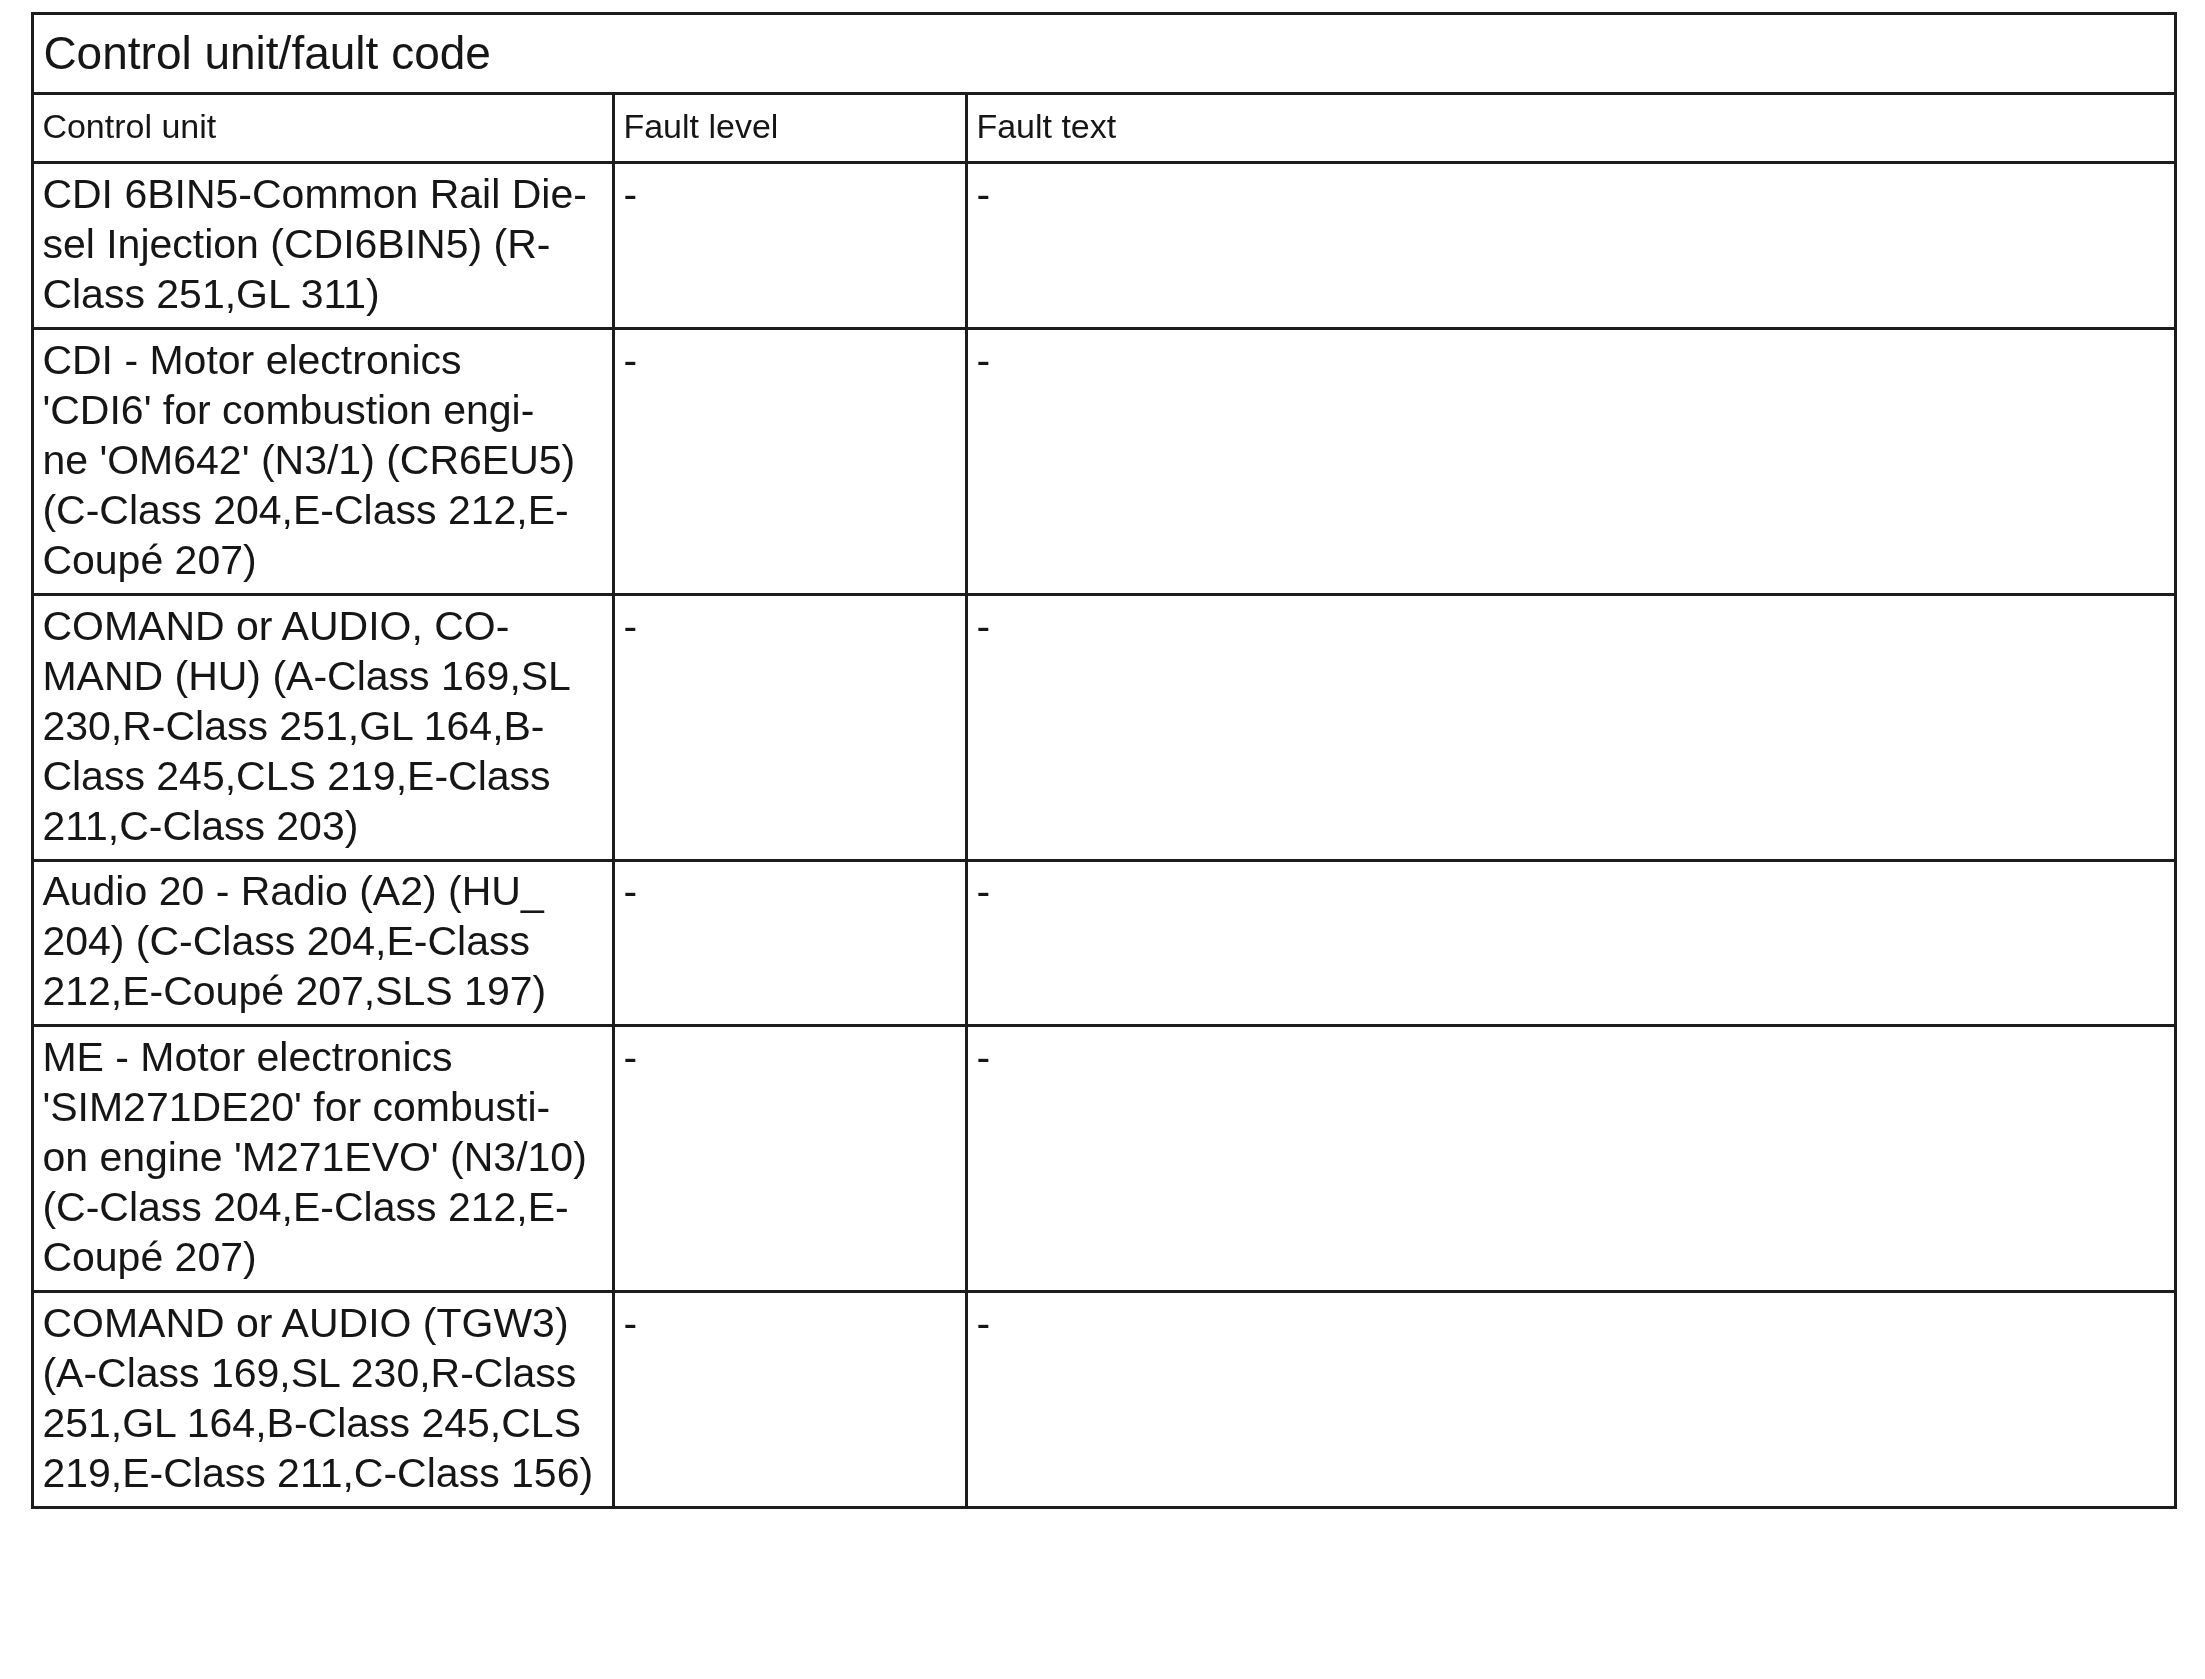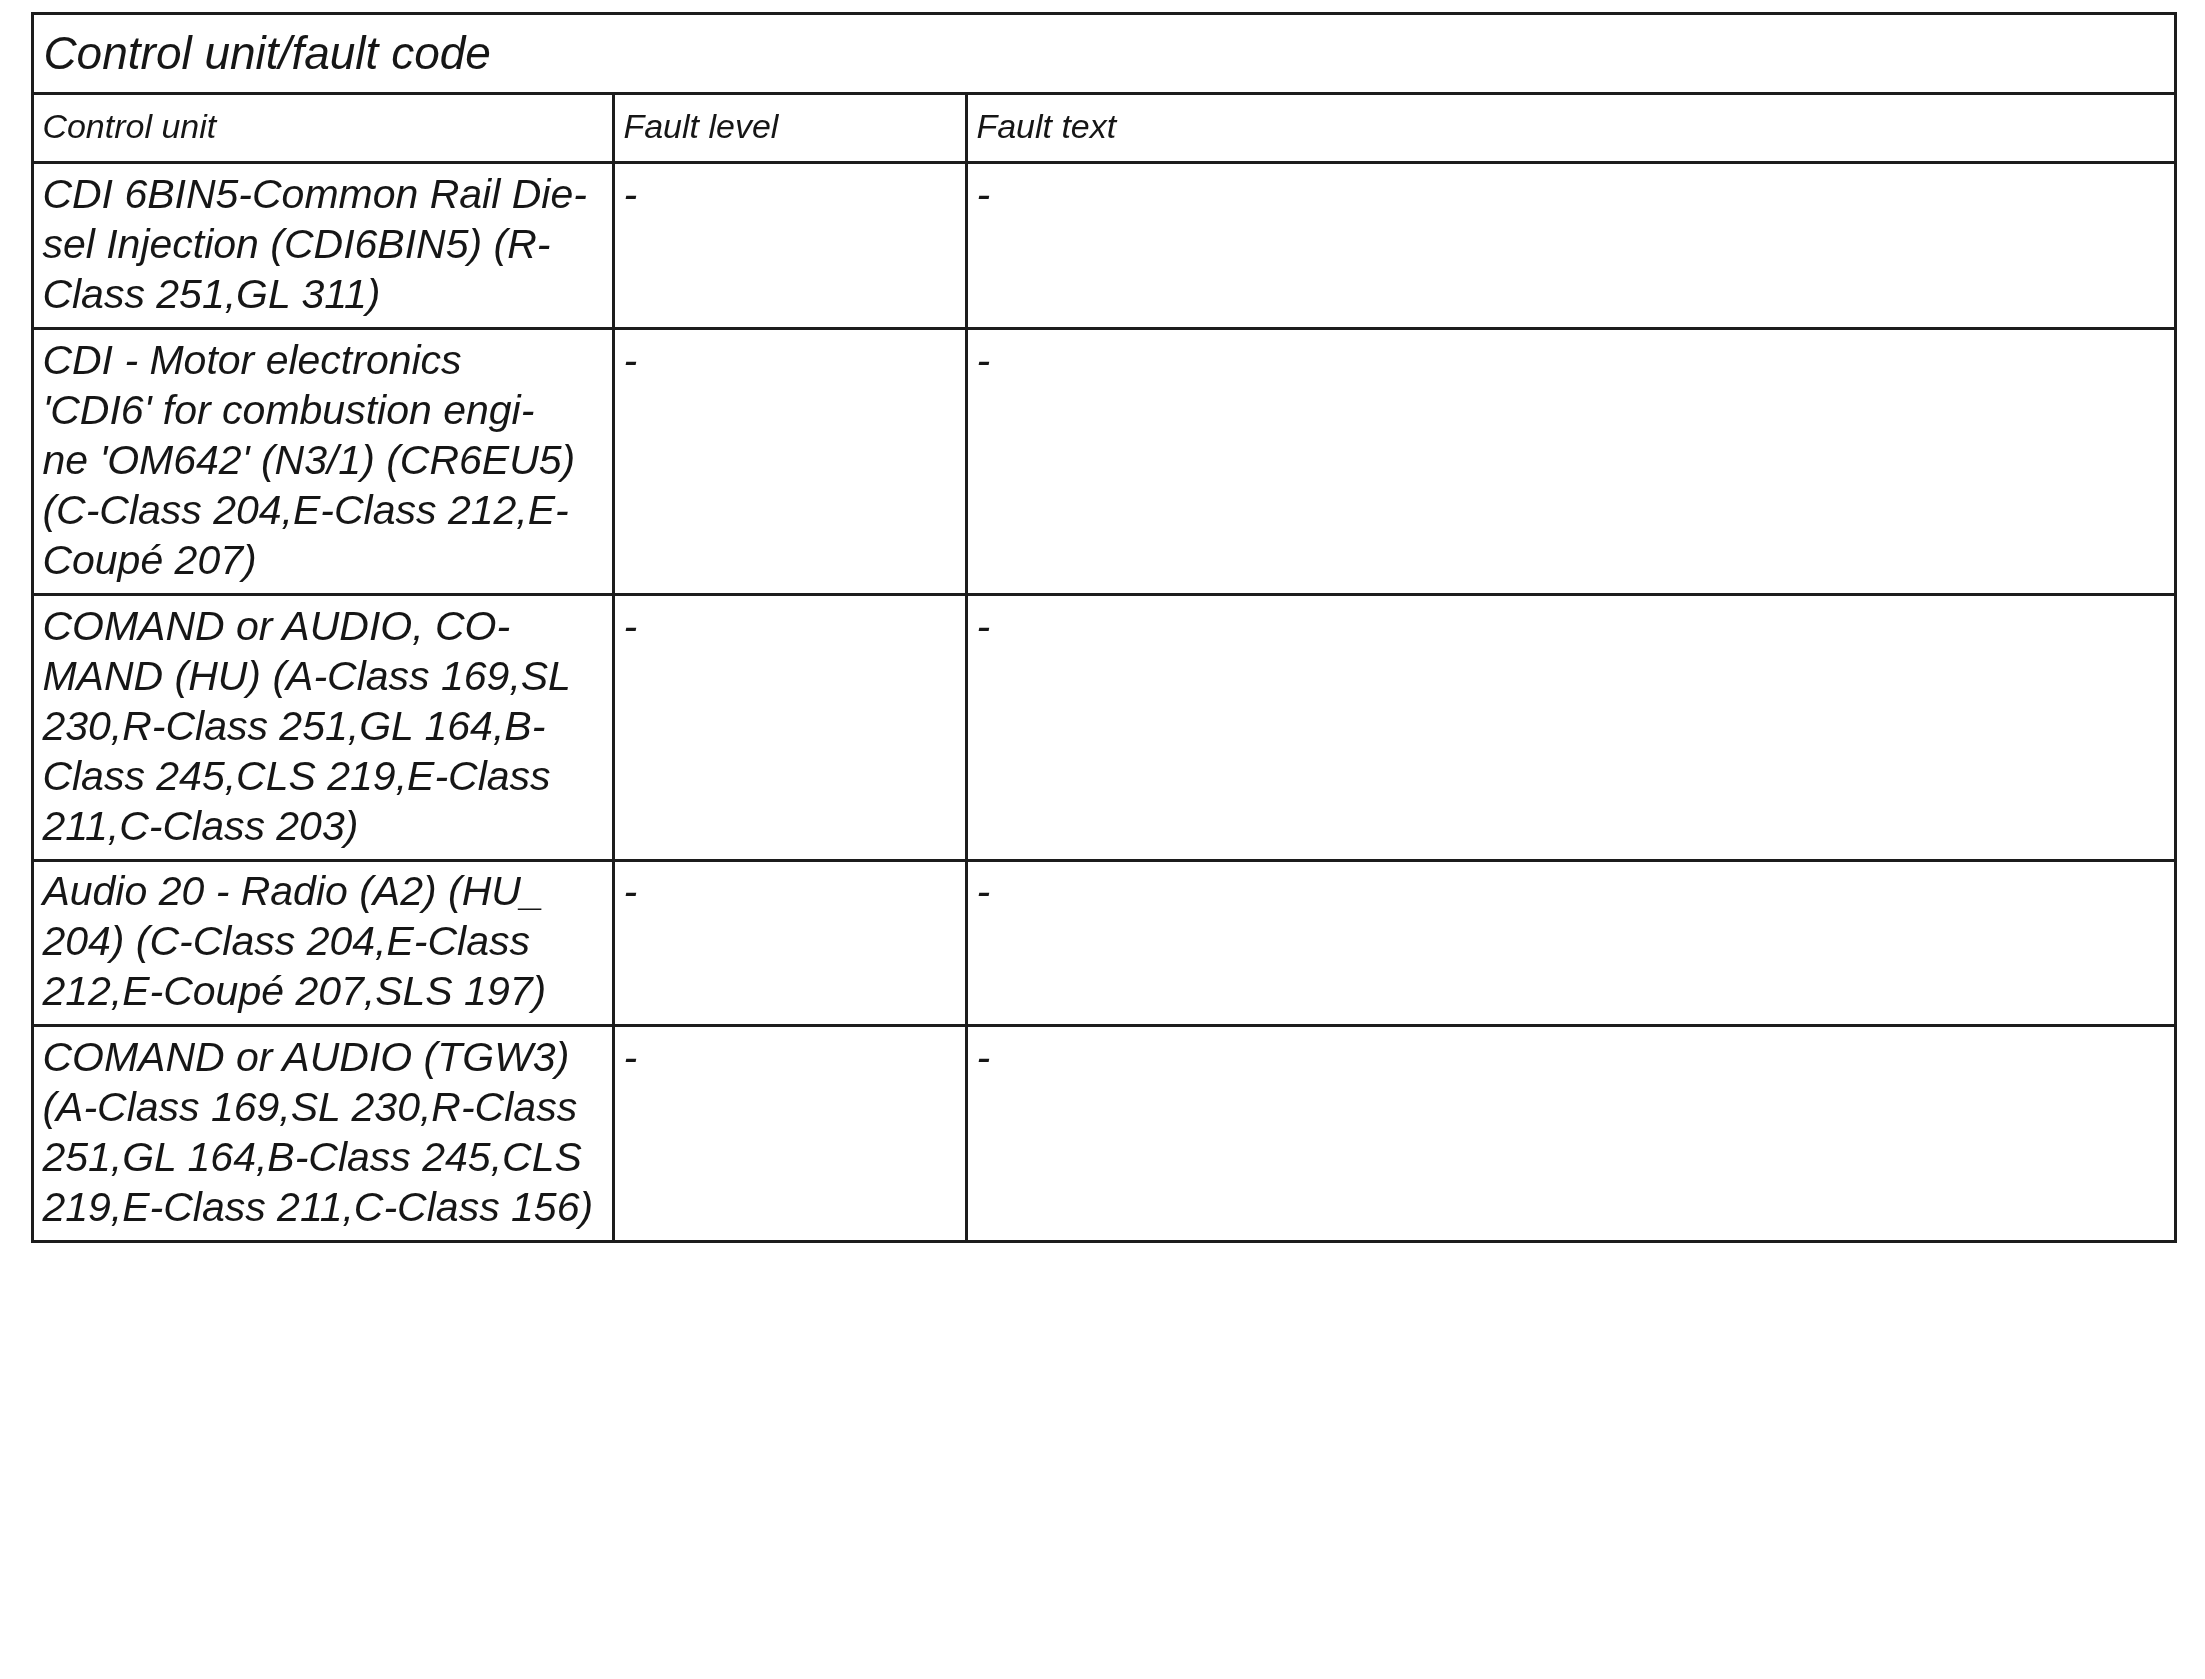--- a/index.html
+++ b/index.html
@@ -1,15 +1,15 @@
 <!DOCTYPE html>
 <html><head>
 <meta charset="utf-8">
 <style>
-  * { margin: 0; padding: 0; box-sizing: border-box; font-style: italic; }
+  * { margin: 0; padding: 0; box-sizing: border-box; }
   html, body { background: #ffffff; }
   body {
     width: 2206px;
     height: 1680px;
     position: relative;
     font-family: "Liberation Sans", sans-serif;
     color: #161616;
     overflow: hidden;
   }
   .doc-table {
@@ -93,20 +93,29 @@
       <td>-</td>
     </tr>
     <tr class="body-row">
       <td>Audio 20 - Radio (A2) (HU_
 204) (C-Class 204,E-Class
 212,E-Coupé 207,SLS 197)</td>
       <td>-</td>
       <td>-</td>
     </tr>
     <tr class="body-row">
+      <td>ME - Motor electronics
+'SIM271DE20' for combusti-
+on engine 'M271EVO' (N3/10)
+(C-Class 204,E-Class 212,E-
+Coupé 207)</td>
+      <td>-</td>
+      <td>-</td>
+    </tr>
+    <tr class="body-row">
       <td>COMAND or AUDIO (TGW3)
 (A-Class 169,SL 230,R-Class
 251,GL 164,B-Class 245,CLS
 219,E-Class 211,C-Class 156)</td>
       <td>-</td>
       <td>-</td>
     </tr>
   </tbody>
 </table>
 

